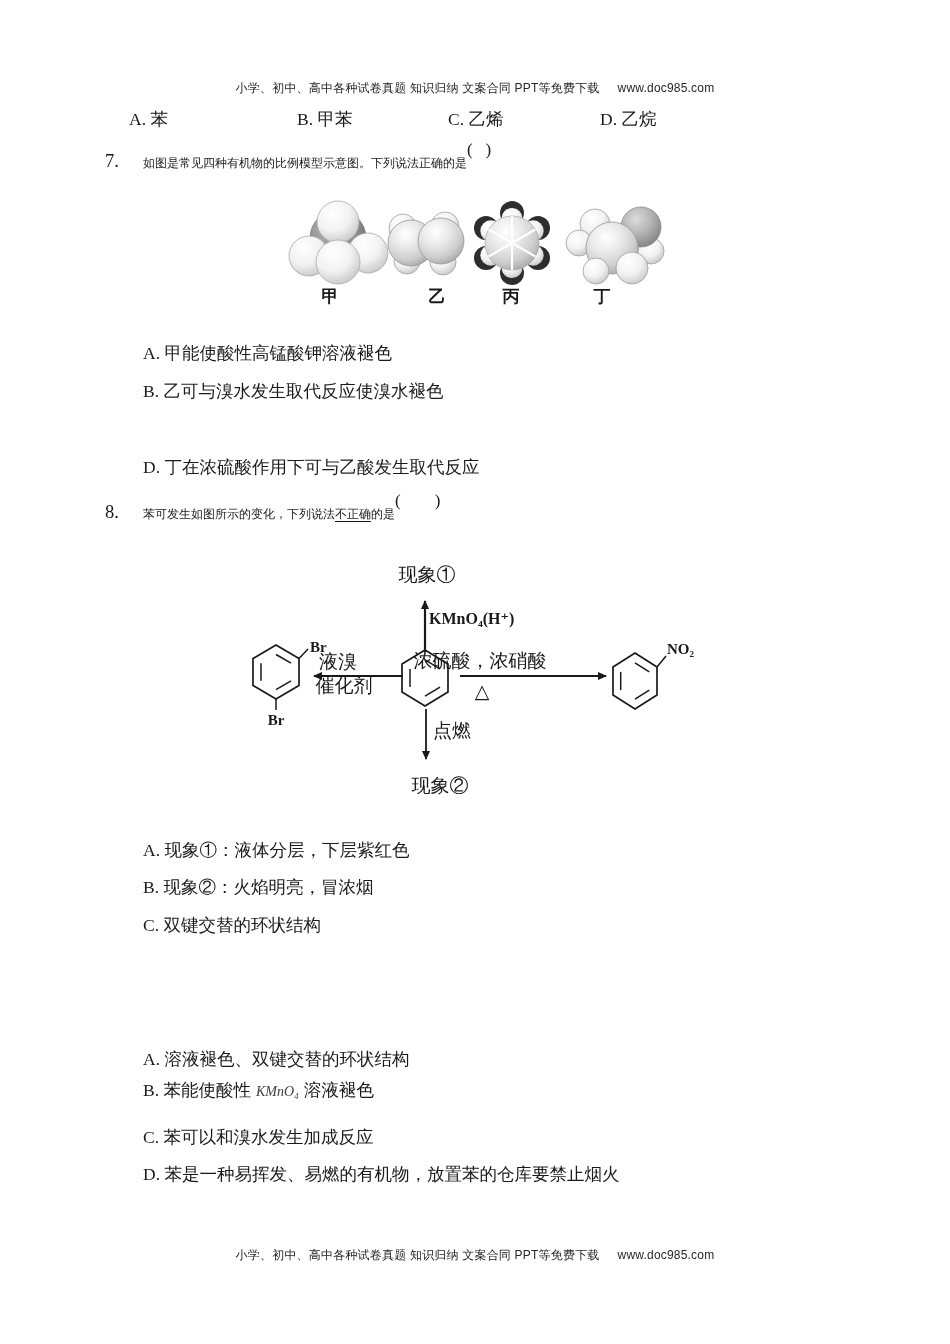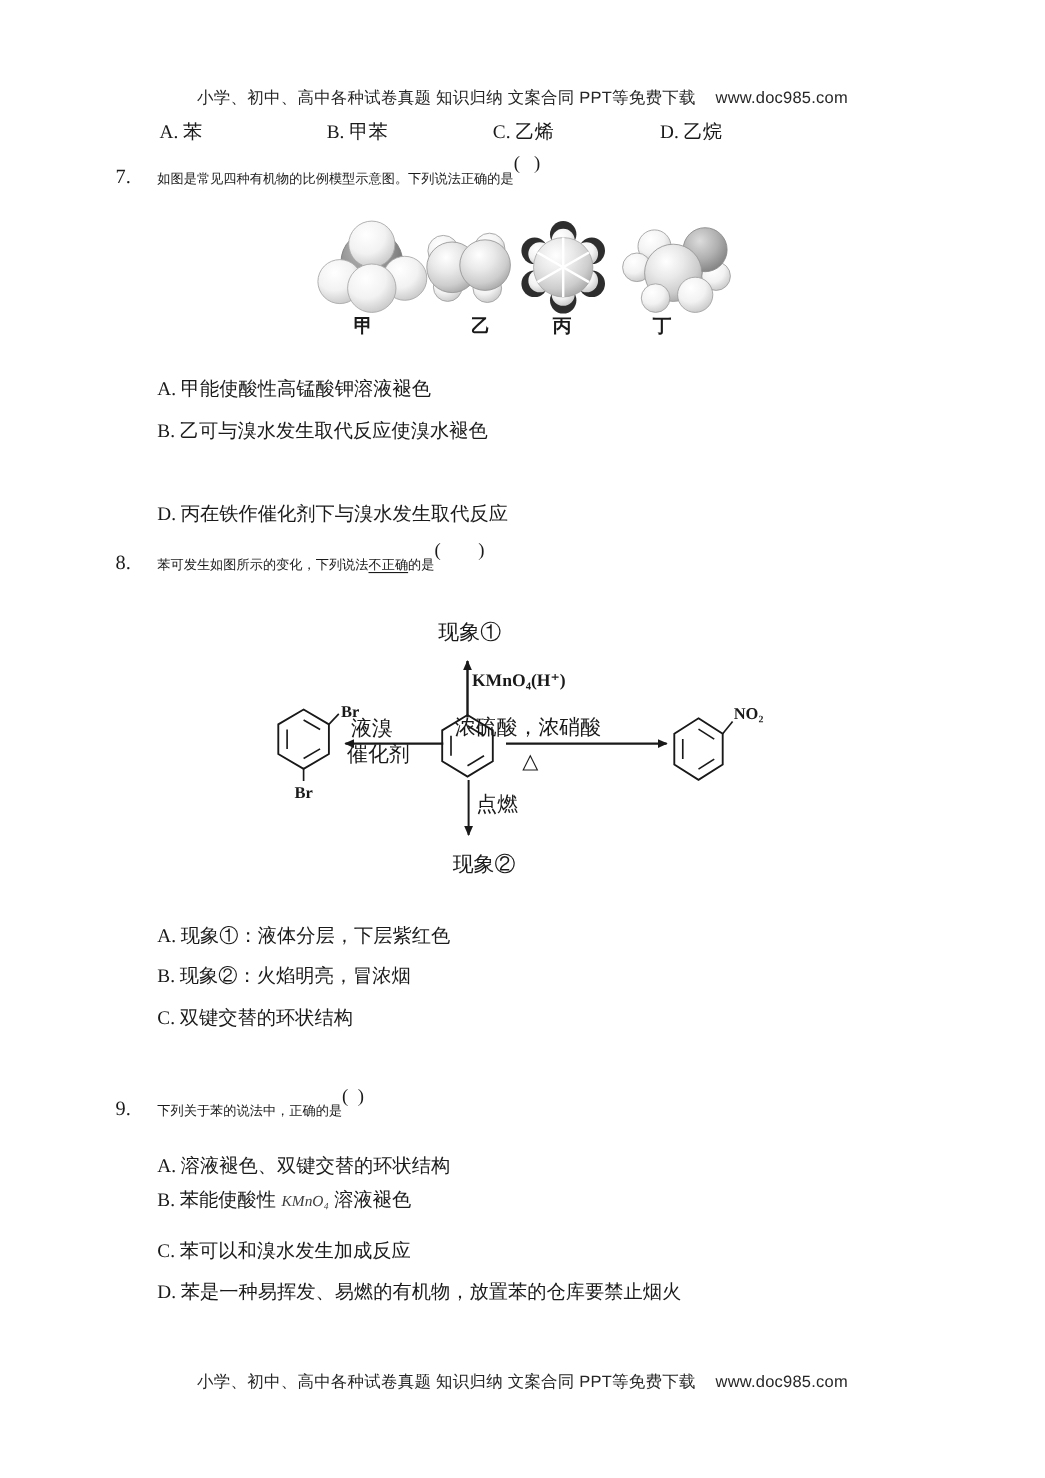--- a/index.html
+++ b/index.html
@@ -2,21 +2,21 @@
 <html><head>
 <meta charset="utf-8">
 <style>
   html,body{margin:0;padding:0;background:#888;}
   .page{
     position:relative;width:950px;height:1344px;margin:0 auto;background:#ffffff;
     font-family:"Liberation Serif","DejaVu Serif",serif;color:#1a1a1a;overflow:hidden;
   }
   .abs{position:absolute;}
   .hf{left:0;right:0;text-align:center;font-family:"Liberation Sans","DejaVu Sans",sans-serif;
-      font-size:15px;color:#262626;letter-spacing:0.2px;}
+      font-size:12px;color:#262626;letter-spacing:0.2px;}
   .hf .url{margin-left:18px;}
   .opt{font-size:17.5px;line-height:20px;white-space:nowrap;}
   .stem{font-size:12px;line-height:20px;}
   .qnum{display:inline-block;width:38px;font-size:18.5px;}
   .blank{position:relative;top:-12px;white-space:pre;font-size:17px;}
   .u{text-decoration:underline;text-underline-offset:3px;}
   .math{font-style:italic;font-size:14px;color:#3d3d3d;margin:0 5px;font-family:"Liberation Serif",serif;}
   svg text{fill:#191919;}
   .dt{font-size:19px;font-family:"Liberation Serif","DejaVu Serif",serif;}
   .dk{font-size:16px;font-weight:bold;font-family:"Liberation Serif","DejaVu Serif",serif;}
@@ -26,21 +26,21 @@
 </style>
 </head>
 <body>
 
 <div class="page">
 
   <div class="abs hf" style="top:80px;">
     <span>小学、初中、高中各种试卷真题 知识归纳 文案合同 PPT等免费下载</span><span class="url">www.doc985.com</span>
   </div>
 
-  <div class="abs opt" style="left:145px;top:109px;text-align:right;">A. 苯</div>
+  <div class="abs opt" style="left:129px;top:109px;text-align:right;">A. 苯</div>
   <div class="abs opt" style="left:297px;top:109px;">B. 甲苯</div>
   <div class="abs opt" style="left:448px;top:109px;">C. 乙烯</div>
   <div class="abs opt" style="left:600px;top:109px;">D. 乙烷</div>
 
   <div class="abs" style="left:105px;top:151px;">
     <span class="qnum">7.</span><span class="stem">如图是常见四种有机物的比例模型示意图。下列说法正确的是</span><span class="blank">(   )</span>
   </div>
 
   <svg class="abs" style="left:285px;top:198px;" width="390" height="112" viewBox="0 0 390 112">
     <defs>
@@ -121,21 +121,21 @@
     </g>
 
     <text class="mlabel" x="45" y="104" text-anchor="middle">甲</text>
     <text class="mlabel" x="152" y="104" text-anchor="middle">乙</text>
     <text class="mlabel" x="226" y="104" text-anchor="middle">丙</text>
     <text class="mlabel" x="317" y="104" text-anchor="middle">丁</text>
   </svg>
 
   <div class="abs opt" style="left:143px;top:343px;">A. 甲能使酸性高锰酸钾溶液褪色</div>
   <div class="abs opt" style="left:143px;top:381px;">B. 乙可与溴水发生取代反应使溴水褪色</div>
-  <div class="abs opt" style="left:143px;top:457px;">D. 丙在铁作催化剂下与溴水发生取代反应</div>
+  <div class="abs opt" style="left:143px;top:457px;">D. 丁在浓硫酸作用下可与乙酸发生取代反应</div>
 
   <div class="abs" style="left:105px;top:502px;">
     <span class="qnum">8.</span><span class="stem"><span>苯可发生如图所示的变化，下列说法</span><span class="u">不正确</span><span>的是</span></span><span class="blank">(        )</span>
   </div>
 
   <svg class="abs" style="left:200px;top:555px;" width="520" height="250" viewBox="0 0 520 250">
     <defs>
       <marker id="ah" markerWidth="10" markerHeight="9" refX="8" refY="4" orient="auto" markerUnits="userSpaceOnUse">
         <path d="M0,0 L9,4 L0,8 Z" fill="#191919"></path>
       </marker>
@@ -182,23 +182,20 @@
 
     <line class="dline" x1="226" y1="154" x2="226" y2="204" stroke-width="1.8" marker-end="url(#ah)"></line>
     <text class="dt" x="233" y="182">点燃</text>
     <text class="dt" x="240" y="237" text-anchor="middle">现象②</text>
   </svg>
 
   <div class="abs opt" style="left:143px;top:840px;">A. 现象①：液体分层，下层紫红色</div>
   <div class="abs opt" style="left:143px;top:877px;">B. 现象②：火焰明亮，冒浓烟</div>
   <div class="abs opt" style="left:143px;top:915px;">C. 双键交替的环状结构</div>
 
-  <div class="abs" style="left:105px;top:999px;">
-    <span class="qnum">9.</span><span class="stem">下列关于苯的说法中，正确的是</span><span class="blank">(  )</span>
-  </div>
 
   <div class="abs opt" style="left:143px;top:1049px;">A. 溶液褪色、双键交替的环状结构</div>
   <div class="abs opt" style="left:143px;top:1080px;">
     <span>B. 苯能使酸性</span><span class="math">KMnO₄</span><span>溶液褪色</span>
   </div>
   <div class="abs opt" style="left:143px;top:1127px;">C. 苯可以和溴水发生加成反应</div>
   <div class="abs opt" style="left:143px;top:1164px;">D. 苯是一种易挥发、易燃的有机物，放置苯的仓库要禁止烟火</div>
 
   <div class="abs hf" style="top:1247px;">
     <span>小学、初中、高中各种试卷真题 知识归纳 文案合同 PPT等免费下载</span><span class="url">www.doc985.com</span>

